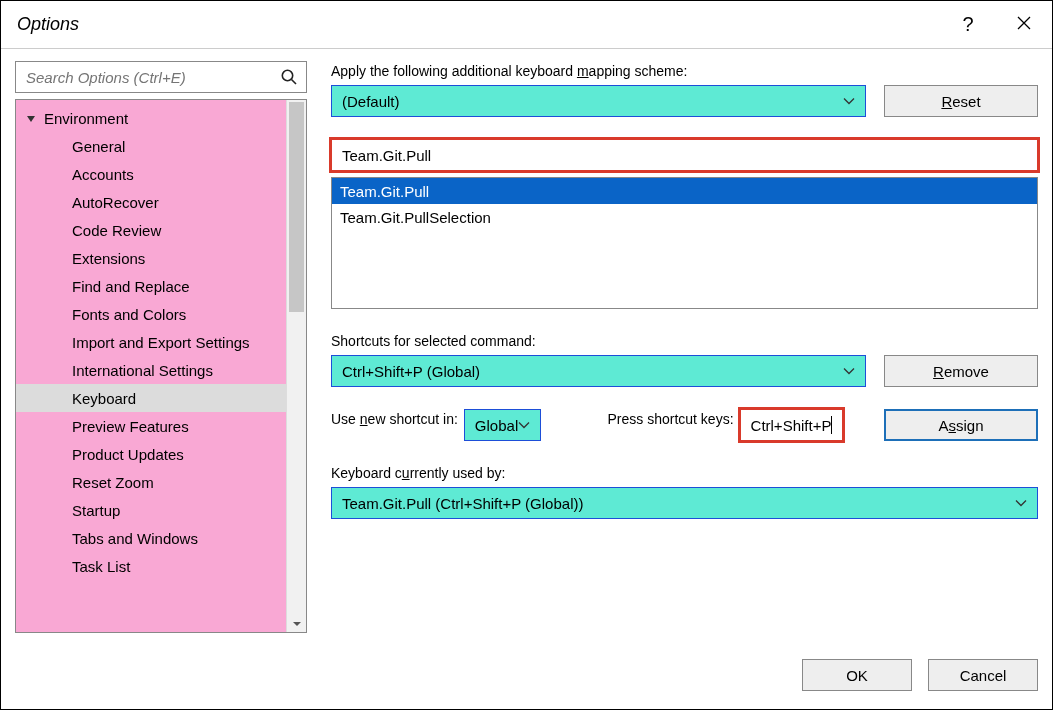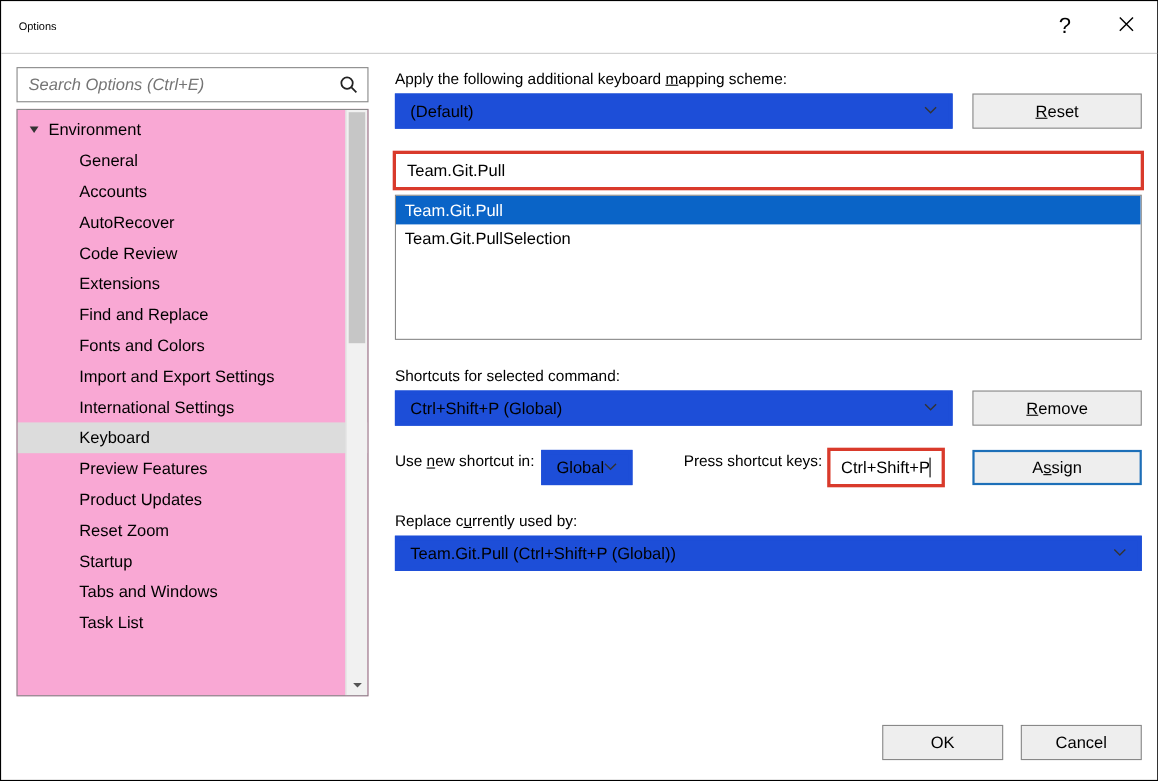--- a/index.html
+++ b/index.html
@@ -15,40 +15,40 @@
     border: 1px solid #000;
     display: flex; flex-direction: column;
     background: #fff;
   }
   .titlebar {
     height: 48px;
     display: flex; align-items: center;
     padding: 0 0 0 16px;
     border-bottom: 1px solid #ccc;
   }
-  .titlebar-title { flex: 1; font-size: 10px; }
+  .titlebar-title { flex: 1; font-size: 18px; font-style: italic; }
   .titlebar-btn {
     width: 56px; height: 48px;
     display: flex; align-items: center; justify-content: center;
     cursor: pointer;
     font-size: 16px;
   }
   .titlebar-btn svg { width: 14px; height: 14px; }
   .help { font-size: 20px; }
 
   .body {
     flex: 1;
     display: flex;
     padding: 12px 14px 14px 14px;
     gap: 24px;
   }
 
   
   .left {
-    width: 320px; display: flex; flex-direction: column; gap: 6px;
+    width: 292px; display: flex; flex-direction: column; gap: 6px;
   }
   .search {
     height: 32px; border: 1px solid #888; background: #fff;
     display: flex; align-items: center; padding: 0 8px;
   }
   .search input {
     border: none; outline: none; flex: 1; font-size: 15px;
     font-style: italic; color: #555; background: transparent;
   }
   .search-icon { width: 18px; height: 18px; }
@@ -83,21 +83,21 @@
   .tree-arrow svg { width: 10px; height: 10px; fill: #555; }
 
   
   .right {
     flex: 1; display: flex; flex-direction: column; gap: 6px;
   }
   .label { font-size: 14px; margin-top: 2px; }
   .row { display: flex; gap: 18px; align-items: stretch; }
   .row > .grow { flex: 1; }
   .combo {
-    height: 32px; border: 4px solid #1d4ed8; background: #1d4ed8;
+    height: 32px; border: 1px solid #1d4ed8; background: #5eead4;
     display: flex; align-items: center; padding: 0 10px;
     cursor: pointer; position: relative;
   }
   .combo .chev { margin-left: auto; }
   .textbox {
     height: 32px; border: 1px solid #888; background: #fff;
     display: flex; align-items: center; padding: 0 10px;
   }
   .textbox.highlight, .listbox.highlight { outline: 3px solid #d93a2b; outline-offset: -1px; border-color: transparent; }
   .text-cursor {
@@ -297,21 +297,21 @@
         <div style="display:flex; flex-direction:column; justify-content:flex-end;">
           <div class="btn primary">
             <span><span>A</span><span class="u">s</span><span>sign</span></span>
           </div>
         </div>
       </div>
 
       <div style="height:10px"></div>
 
       <div class="label">
-        <span>Replace c</span><span class="u">u</span><span>rrently used by:</span>
+        <span>Keyboard c</span><span class="u">u</span><span>rrently used by:</span>
       </div>
       <div class="combo">
         <span>Team.Git.Pull (Ctrl+Shift+P (Global))</span>
         <span class="chev"><svg viewBox="0 0 12 12">
               <path d="M1 3.5 L6 8.5 L11 3.5" stroke="#333" stroke-width="1.3" fill="none"></path>
             </svg></span>
       </div>
     </div>
   </div>
 

